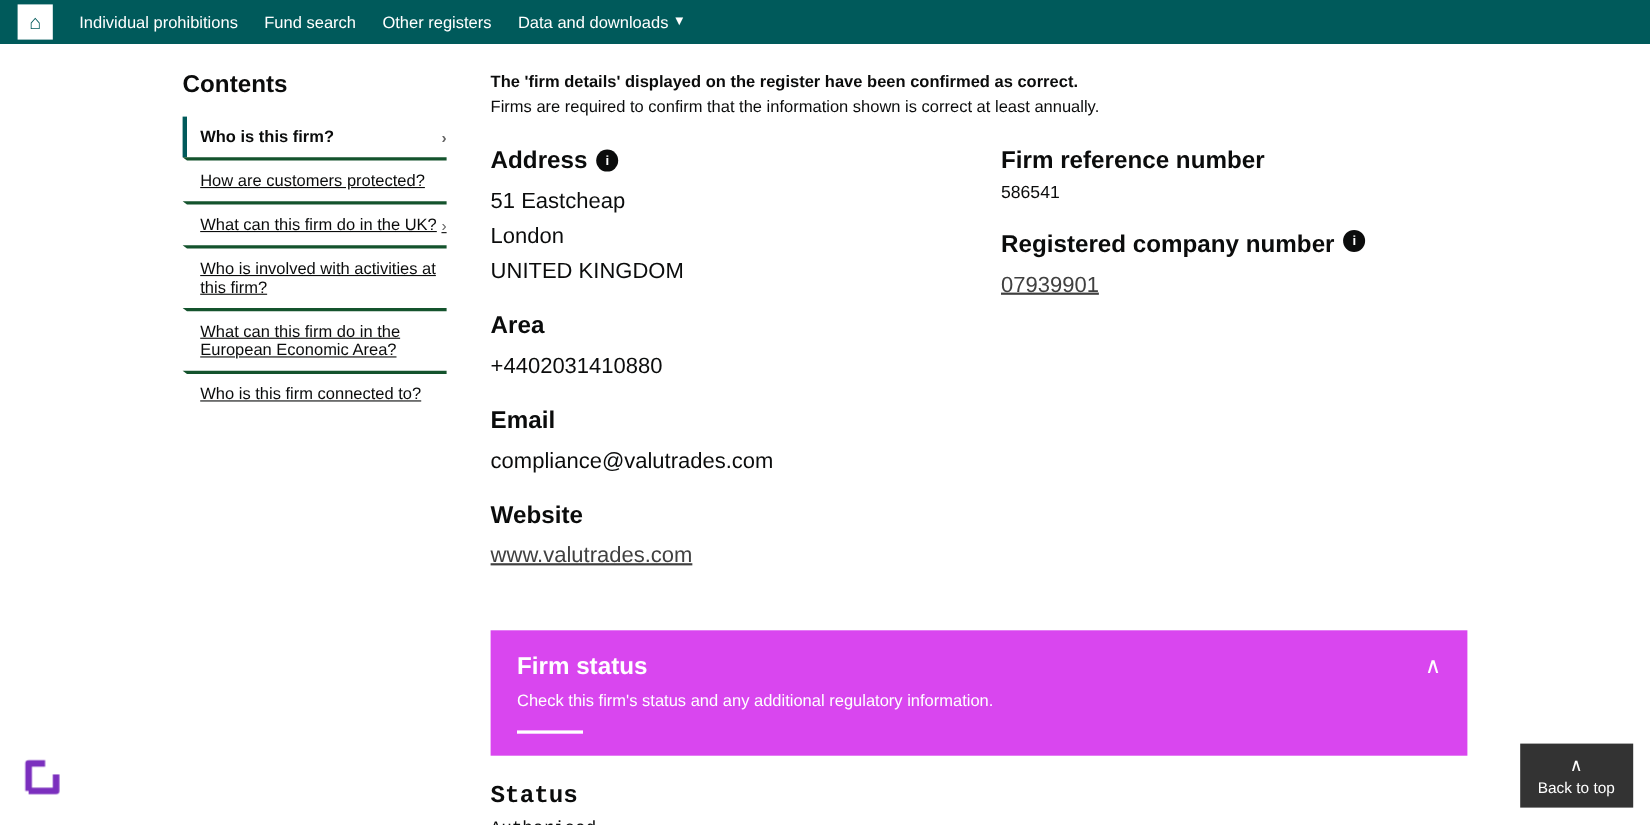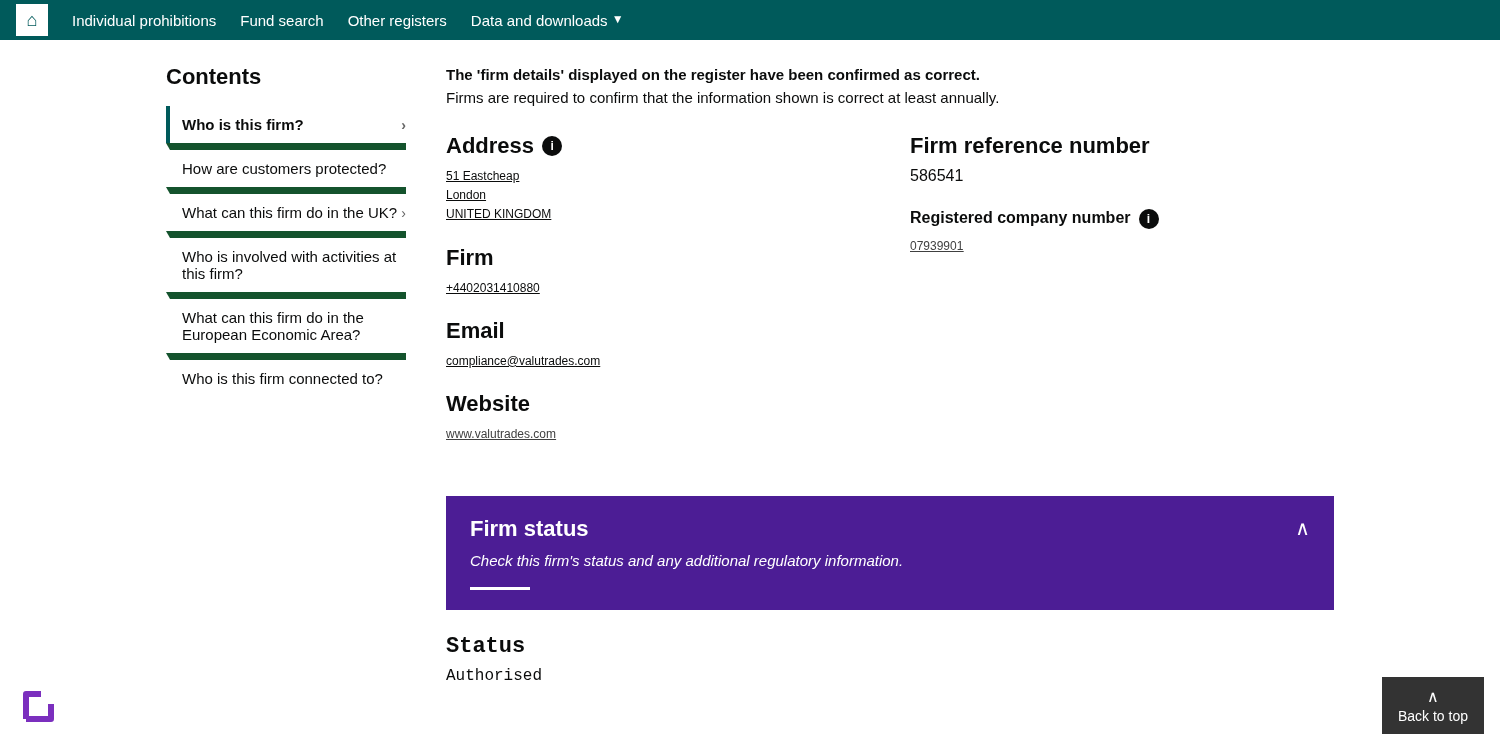--- a/index.html
+++ b/index.html
@@ -72,21 +72,22 @@
       align-items: center;
       justify-content: space-between;
       color: #0b0c0c;
     }
     .sidebar-item.active {
       border-left-color: #005a5b;
       font-weight: bold;
       padding-left: 12px;
     }
     .sidebar-item + .sidebar-item {
-      border-top: 7px solid #14532d;
+      border-top: 3px solid #14532d;
+      text-decoration: underline;
     }
     .sidebar-chevron { font-size: 14px; color: #666; }
 
     
     .main-content {
       flex: 1;
     }
     .confirmed-banner {
       font-size: 15px;
       margin-bottom: 24px;
@@ -120,23 +121,22 @@
       height: 20px;
       border-radius: 50%;
       background: #0b0c0c;
       color: #fff;
       font-size: 12px;
       font-weight: bold;
       cursor: pointer;
       flex-shrink: 0;
     }
     .detail-value {
-      font-size: 12px;
+      font-size: 20px;
       line-height: 1.6;
-      text-decoration: underline;
     }
     .detail-link {
       color: #404040;
       text-decoration: underline;
       cursor: pointer;
     }
 
     .right-column {
       padding-top: 0;
     }
@@ -149,41 +149,40 @@
       font-size: 16px;
       margin-bottom: 24px;
     }
     .registered-section {
       display: flex;
       align-items: flex-start;
       gap: 8px;
       margin-bottom: 8px;
     }
     .registered-label {
-      font-size: 16px;
+      font-size: 22px;
       font-weight: bold;
     }
 
     
     .firm-status-box {
-      background: #4c1d95;
+      background: #d946ef;
       color: #fff;
       padding: 20px 24px;
       margin-bottom: 24px;
       position: relative;
     }
     .firm-status-box-title {
       font-size: 22px;
       font-weight: bold;
       margin-bottom: 8px;
     }
     .firm-status-box-desc {
       font-size: 15px;
       line-height: 1.5;
-      font-style: italic;
     }
     .firm-status-box-line {
       width: 60px;
       height: 3px;
       background: #fff;
       margin-top: 14px;
     }
     .firm-status-chevron {
       position: absolute;
       top: 20px;
@@ -293,21 +292,21 @@
             <span class="info-icon">i</span>
           </div>
           <div class="detail-value">
             <div>51 Eastcheap</div>
             <div>London</div>
             <div>UNITED KINGDOM</div>
           </div>
         </div>
 
         <div class="detail-section">
-          <div class="detail-label">Firm</div>
+          <div class="detail-label">Area</div>
           <div class="detail-value">+4402031410880</div>
         </div>
 
         <div class="detail-section">
           <div class="detail-label">Email</div>
           <div class="detail-value">compliance@valutrades.com</div>
         </div>
 
         <div class="detail-section">
           <div class="detail-label">Website</div>

